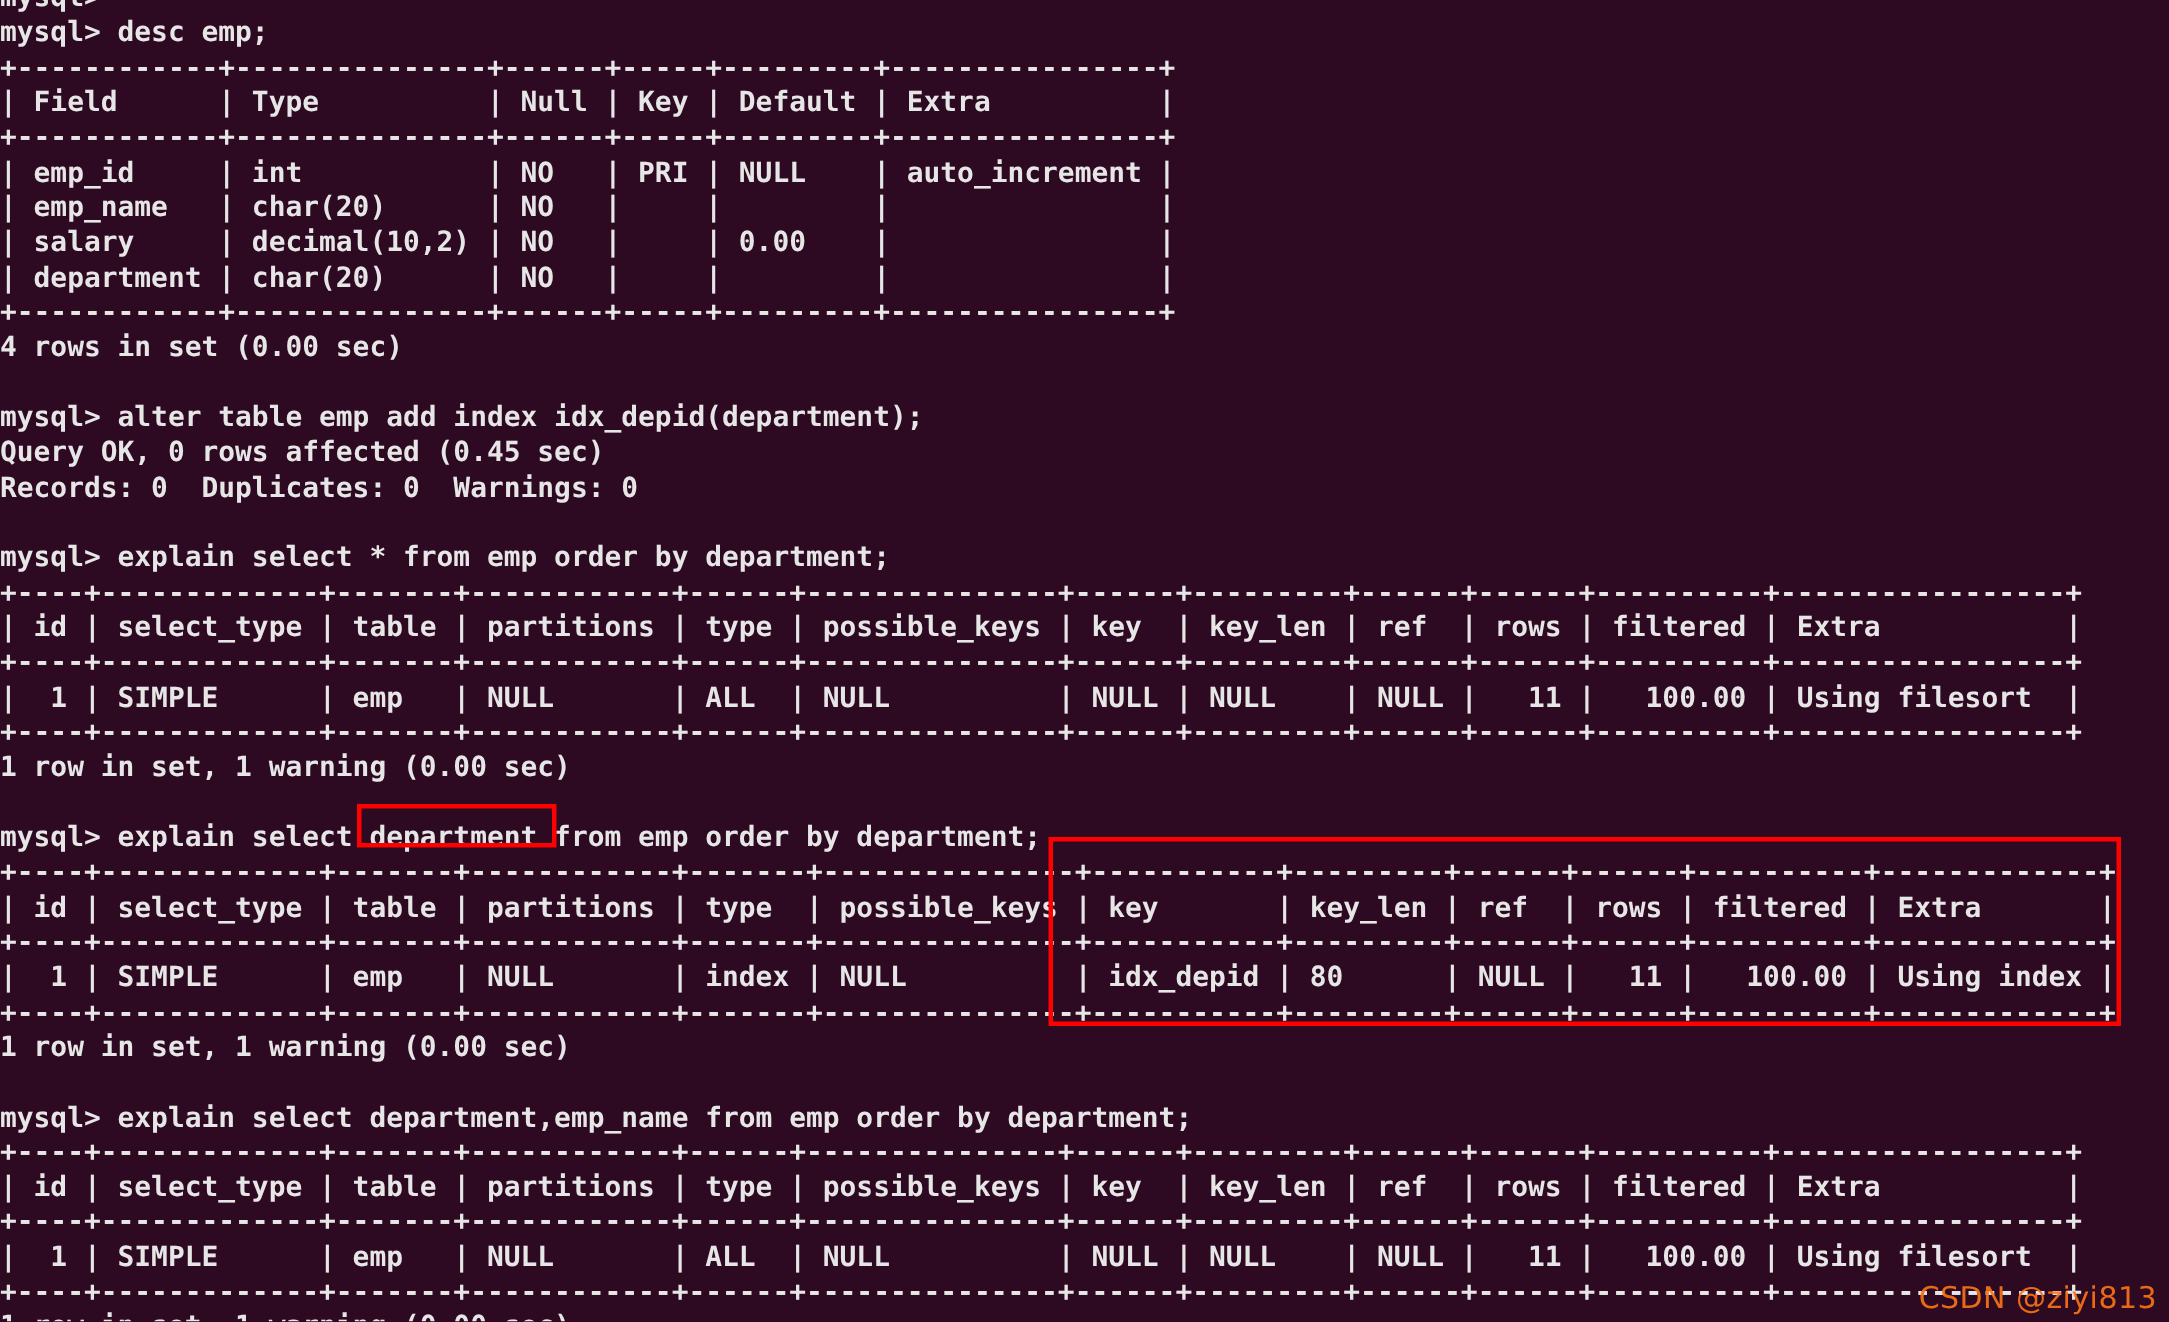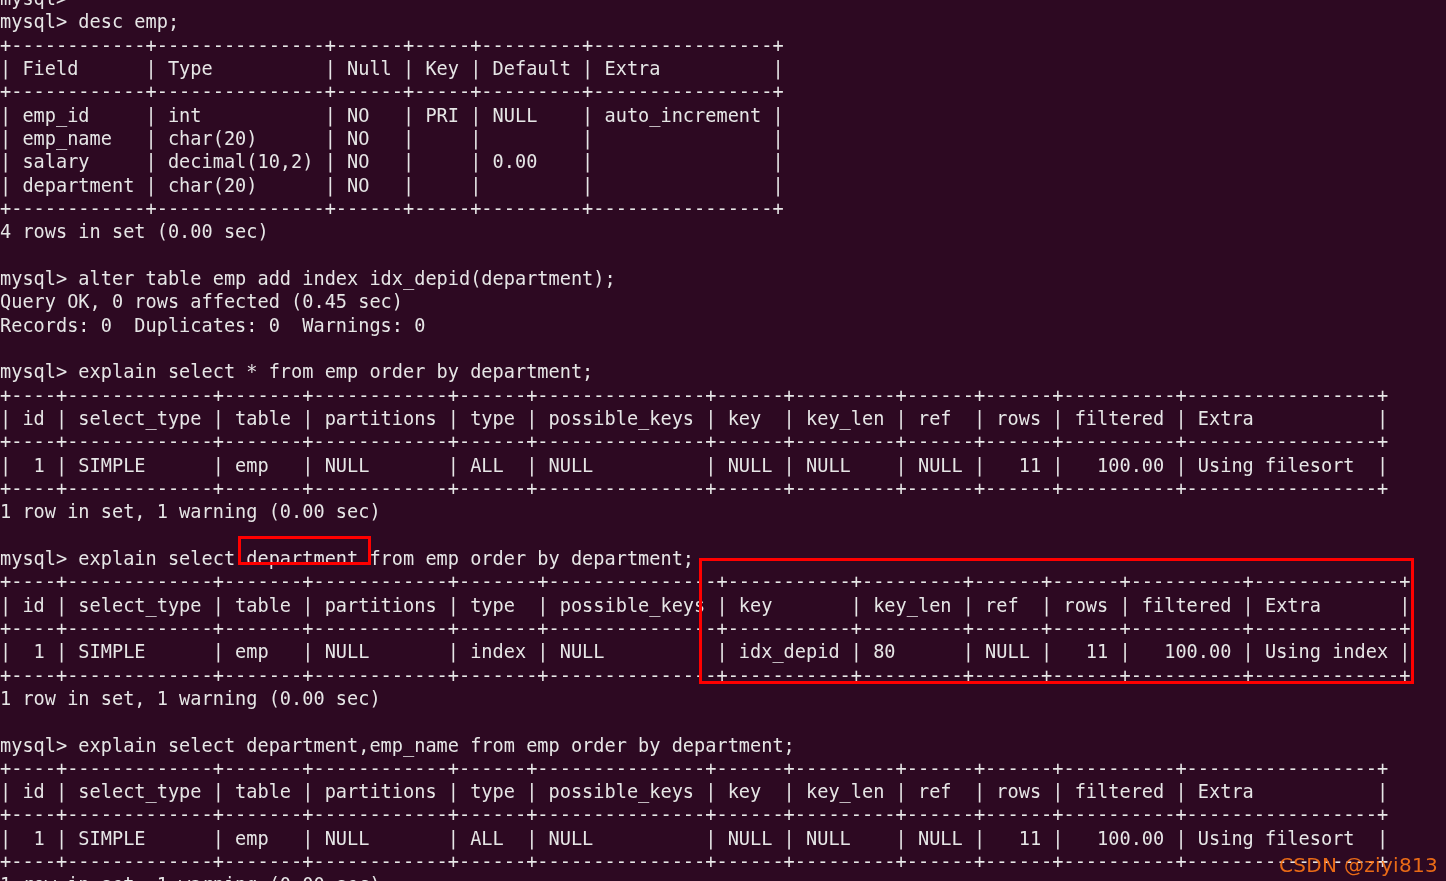--- a/index.html
+++ b/index.html
@@ -28,20 +28,21 @@
     font-family: "DejaVu Sans Mono", "Liberation Mono", monospace;
     font-size: 18.6px;
     line-height: 23.33px;
     color: #e6e6e6;
     -webkit-font-smoothing: antialiased;
   }
   .term-line {
     height: 23.33px;
     white-space: pre;
     font-variant-ligatures: none;
+    font-weight: bold;
   }
   .hl-box {
     position: absolute;
     border: 3px solid #ff0000;
     box-sizing: border-box;
     pointer-events: none;
   }
   #box-department {
     left: 238px;
     top: 536px;

